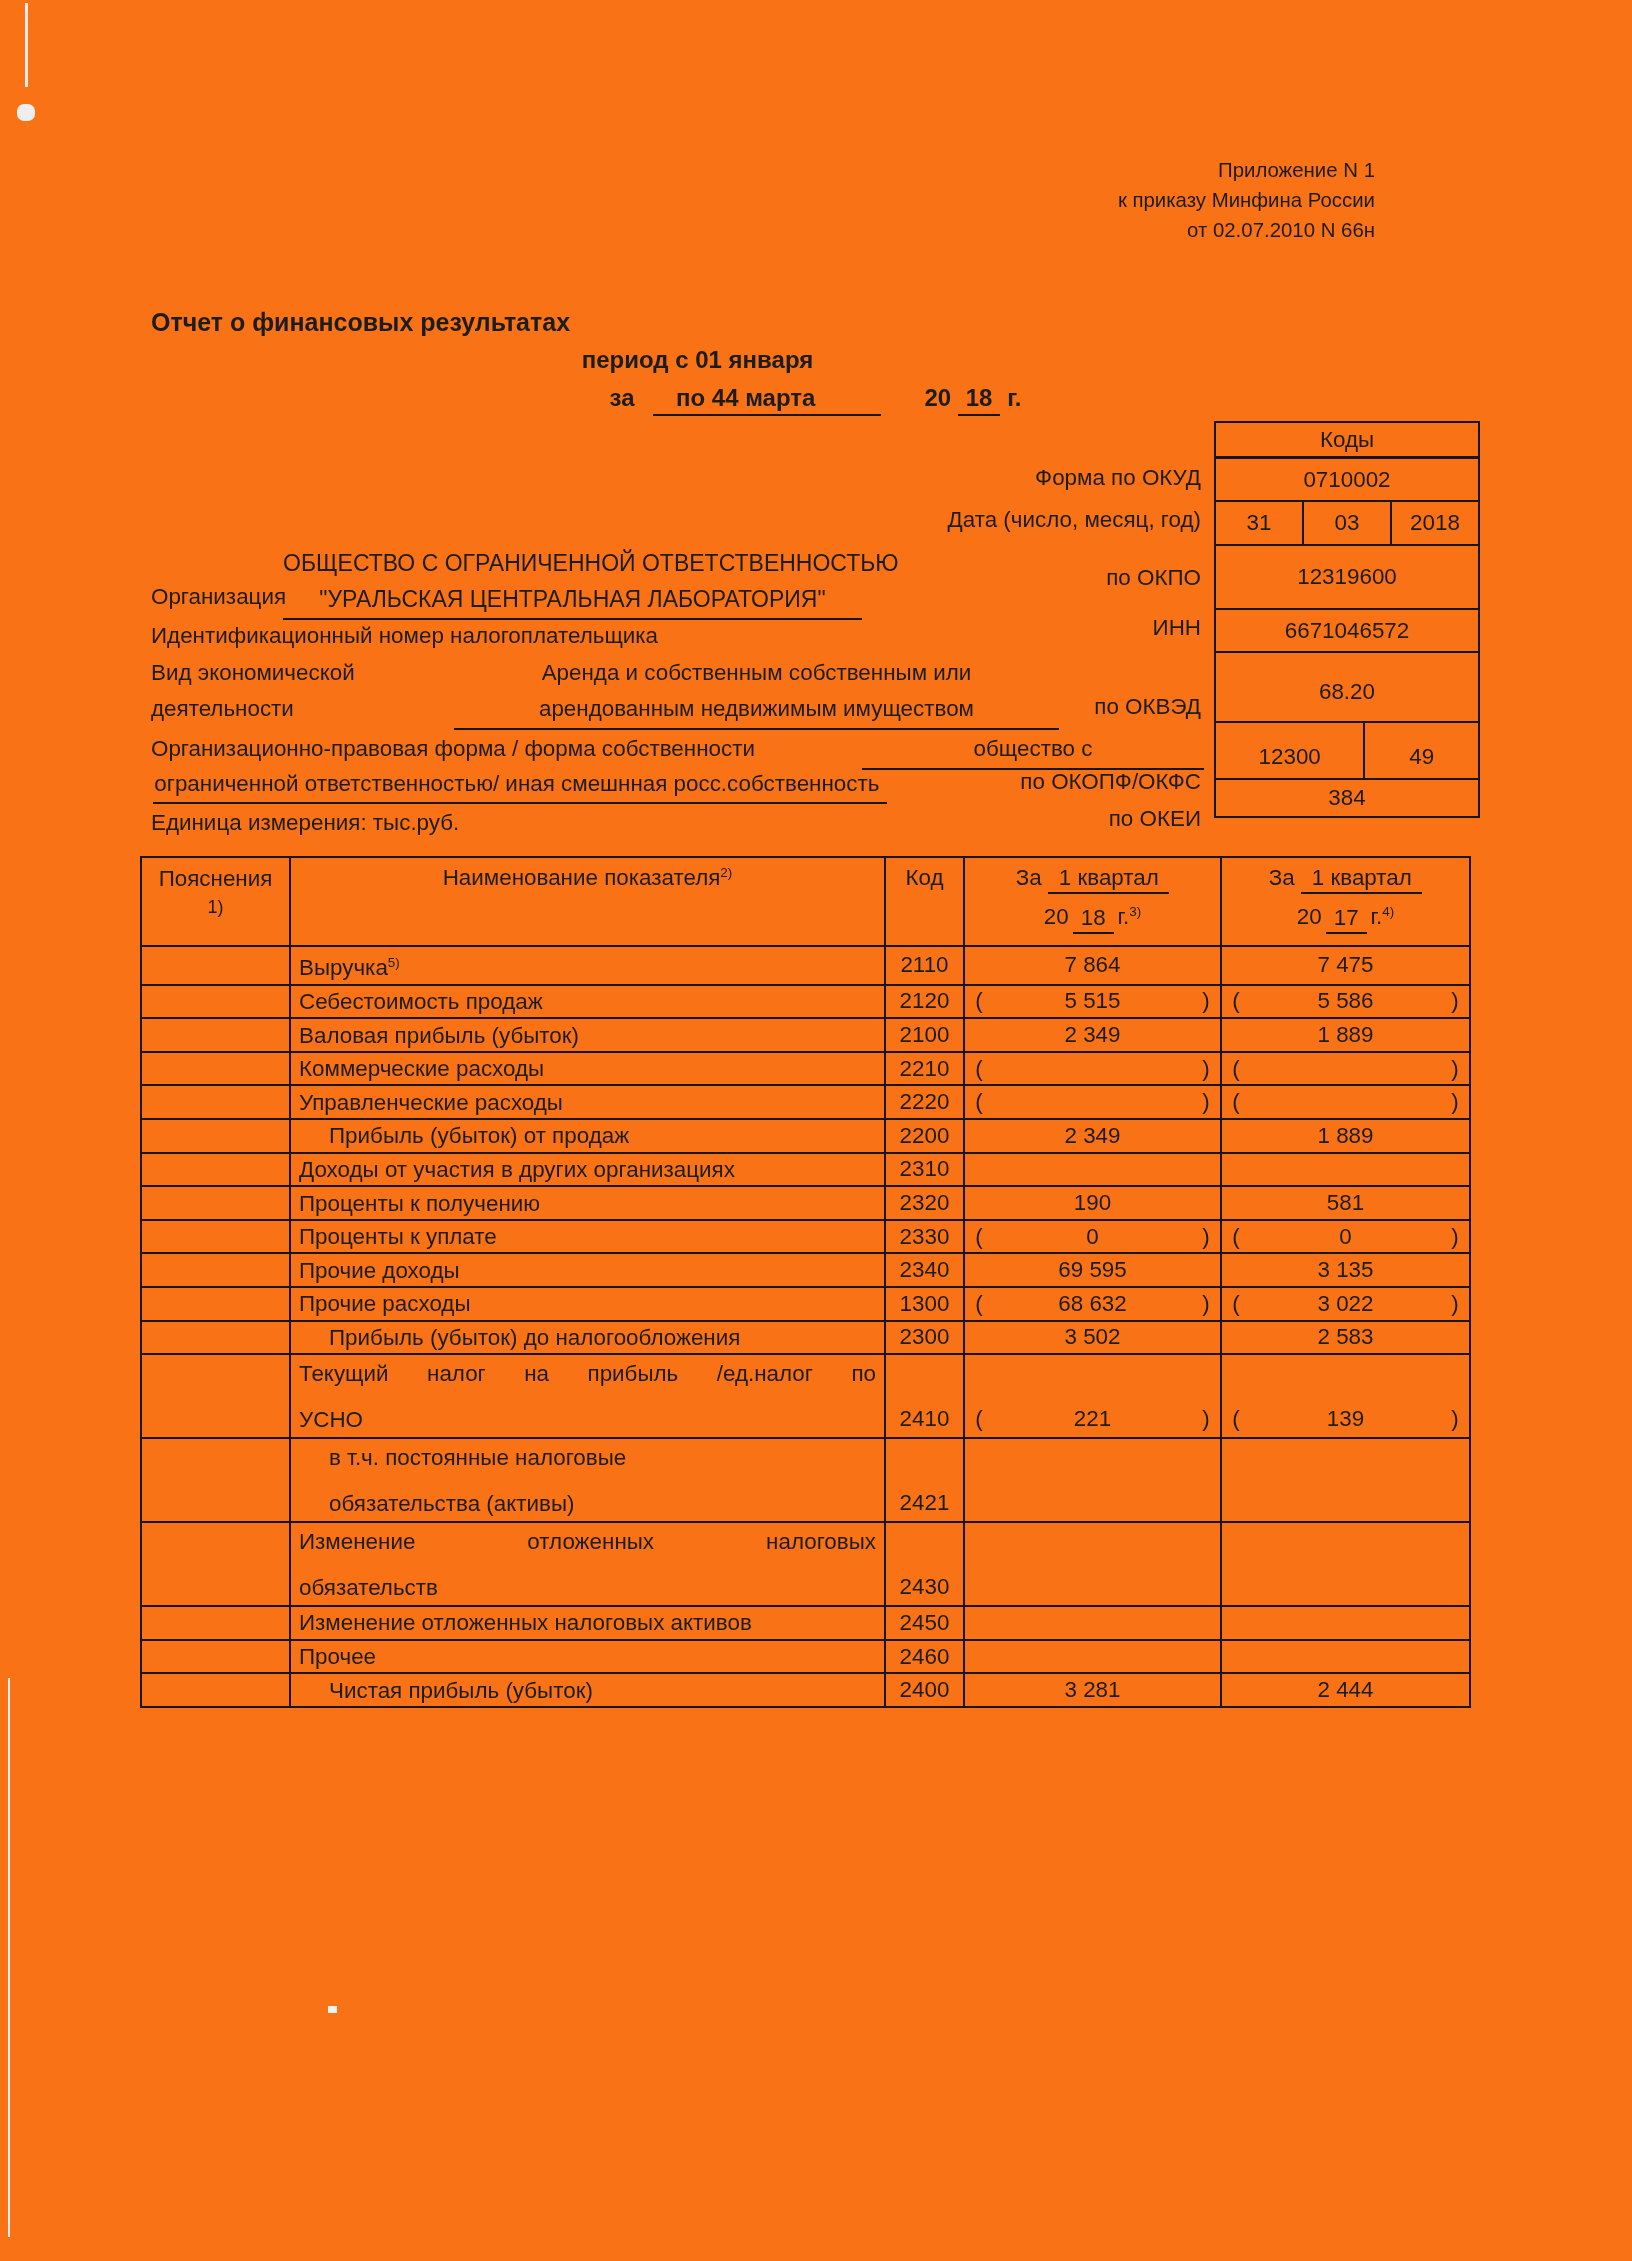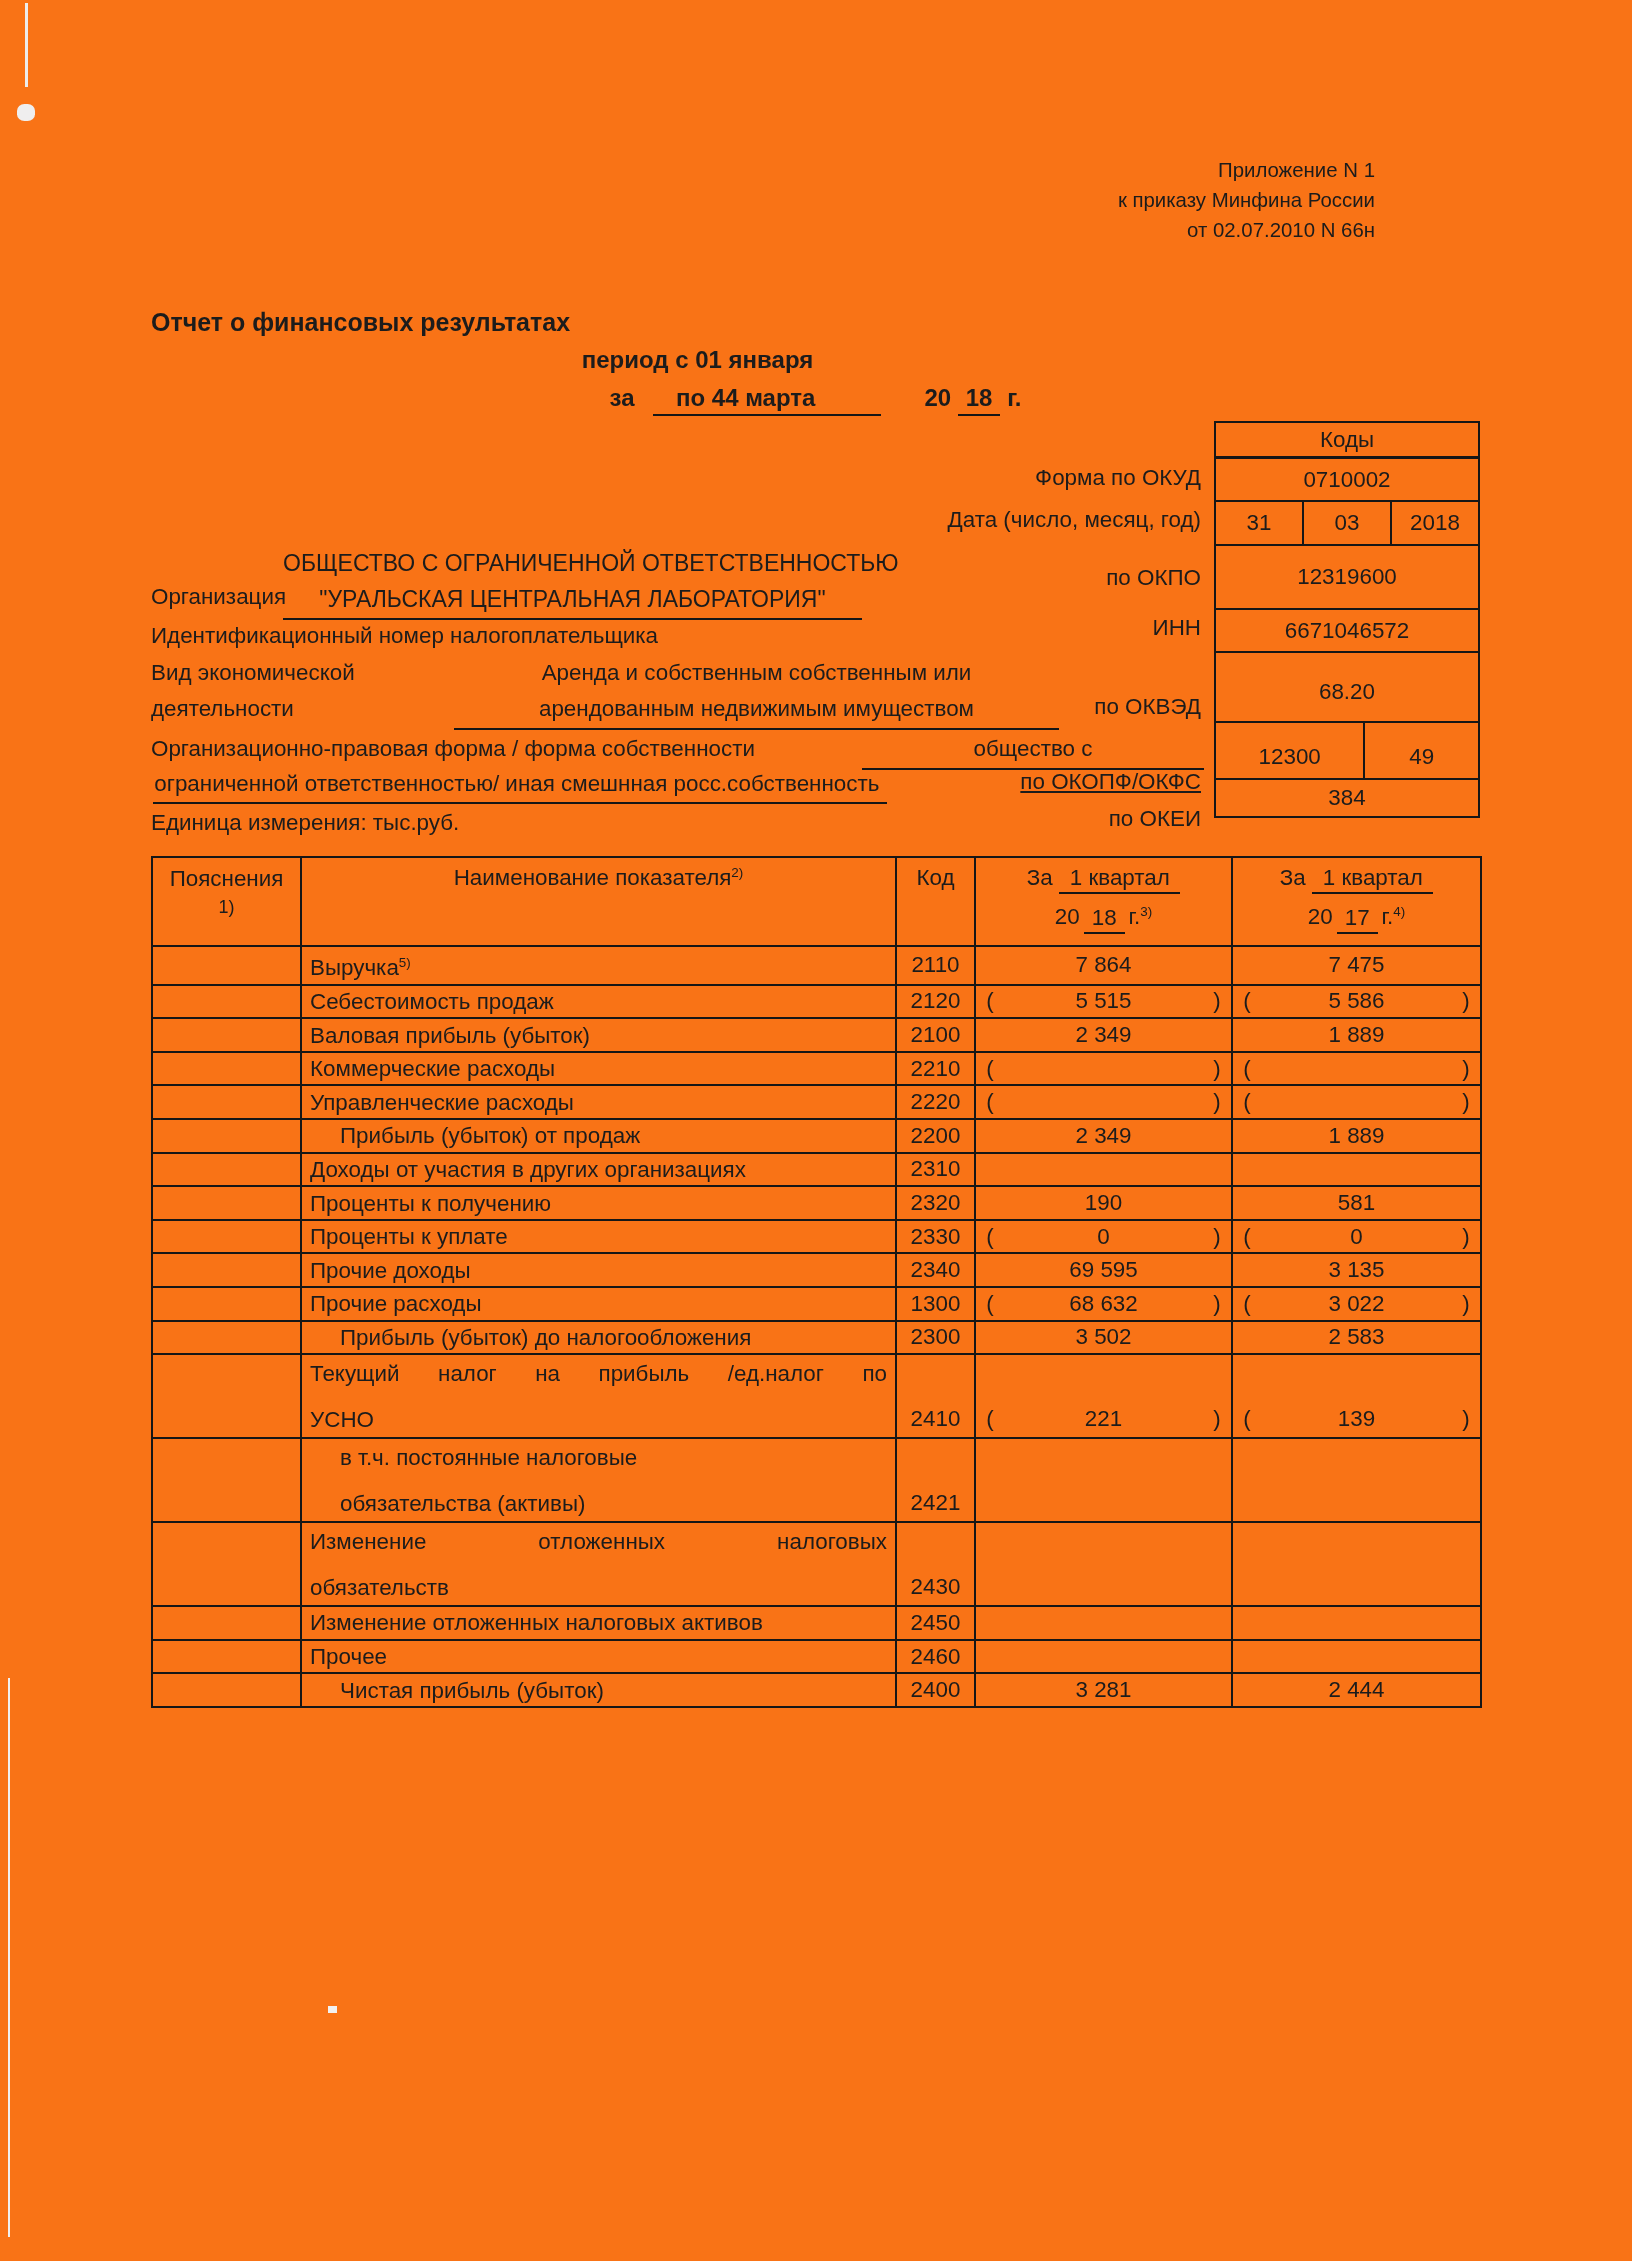--- a/index.html
+++ b/index.html
@@ -46,21 +46,21 @@
   .cdate span:last-child{border-right:none;}
   .okpo{height:62px;}
   .cinn{height:41px;}
   .okved{height:70px;align-items:flex-end;padding-bottom:16px;box-sizing:border-box;}
   .okopf{height:55px;align-items:stretch;}
   .okopf .ok1{flex:0 0 57%;border-right:2px solid #161616;display:flex;align-items:flex-end;justify-content:center;padding-bottom:8px;box-sizing:border-box;}
   .okopf .ok2{flex:1;display:flex;align-items:flex-end;justify-content:center;padding-bottom:8px;box-sizing:border-box;}
   .okei{height:36px;}
 
   
-  .report{position:absolute;left:151px;top:856px;width:1329px;border-collapse:collapse;font-size:22.4px;table-layout:fixed;}
+  .report{position:absolute;left:140px;top:856px;width:1329px;border-collapse:collapse;font-size:22.4px;table-layout:fixed;}
   .report th,.report td{border:2px solid #161616;overflow:hidden;}
   .report{border:2.6px solid #161616;}
   .report thead th{border-bottom:2.6px solid #161616;vertical-align:top;font-weight:normal;padding-top:6.6px;height:79px;}
   .he1{text-align:center;margin-top:1.3px;}
   .he2{font-size:18px;text-align:center;margin-top:5.3px;}
   .h-name,.h-code{text-align:center;}
   .hp1,.hp2{text-align:center;}
   .hp2{margin-top:10.5px;}
   .uu{display:inline-block;border-bottom:2px solid #161616;padding:0 10.5px 1.3px;margin-left:6.6px;}
   .uu2{display:inline-block;border-bottom:2px solid #161616;padding:0 8px 1.3px;margin:0 4px;}
@@ -98,21 +98,21 @@
   <div class="title-l2">период с 01 января</div>
   <div class="title-l3">
     <span>за</span><span class="p-under">по 44 марта</span><span class="yr"><span>20</span> <span class="u-year">18</span> <span>г.</span></span>
   </div>
 
   <div class="rlab" style="top:463px;">Форма по ОКУД</div>
   <div class="rlab" style="top:505px;">Дата (число, месяц, год)</div>
   <div class="rlab" style="top:563px;">по ОКПО</div>
   <div class="rlab" style="top:613px;">ИНН</div>
   <div class="rlab" style="top:692px;">по ОКВЭД</div>
-  <div class="rlab" style="top:767px;text-decoration:underline;">по ОКОПФ/ОКФС</div>
+  <div class="rlab" style="top:767px;">по ОКОПФ/ОКФС</div>
   <div class="rlab" style="top:804px;">по ОКЕИ</div>
 
   <div class="lab" style="top:582px;">Организация</div>
   <div class="org-val">
     <div>ОБЩЕСТВО С ОГРАНИЧЕННОЙ ОТВЕТСТВЕННОСТЬЮ</div>
     <div>"УРАЛЬСКАЯ ЦЕНТРАЛЬНАЯ ЛАБОРАТОРИЯ"</div>
   </div>
   <div class="lab" style="top:621px;">Идентификационный номер налогоплательщика</div>
   <div class="lab" style="top:658px;">Вид экономической</div>
   <div class="lab" style="top:694px;">деятельности</div>

